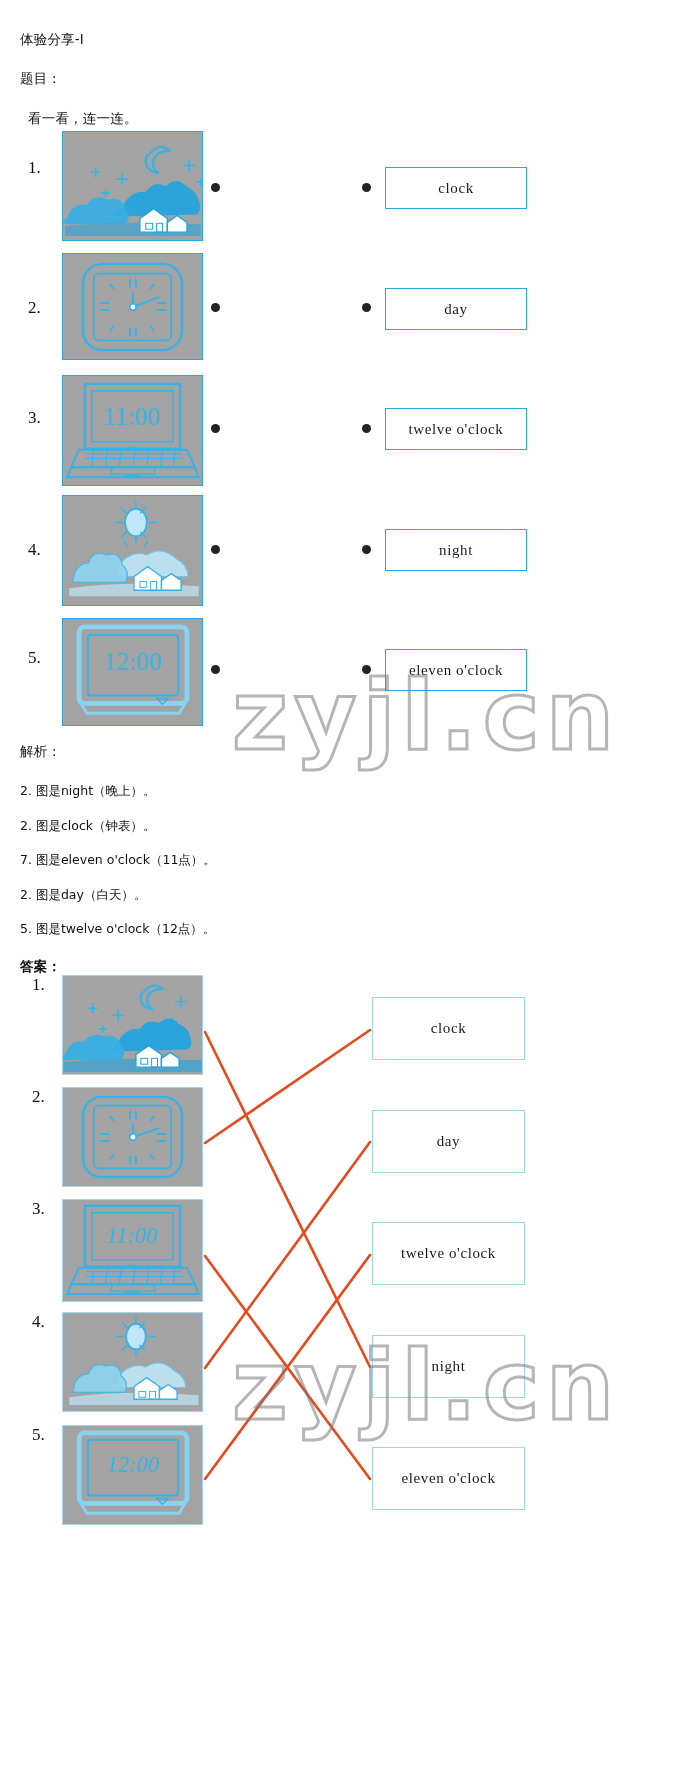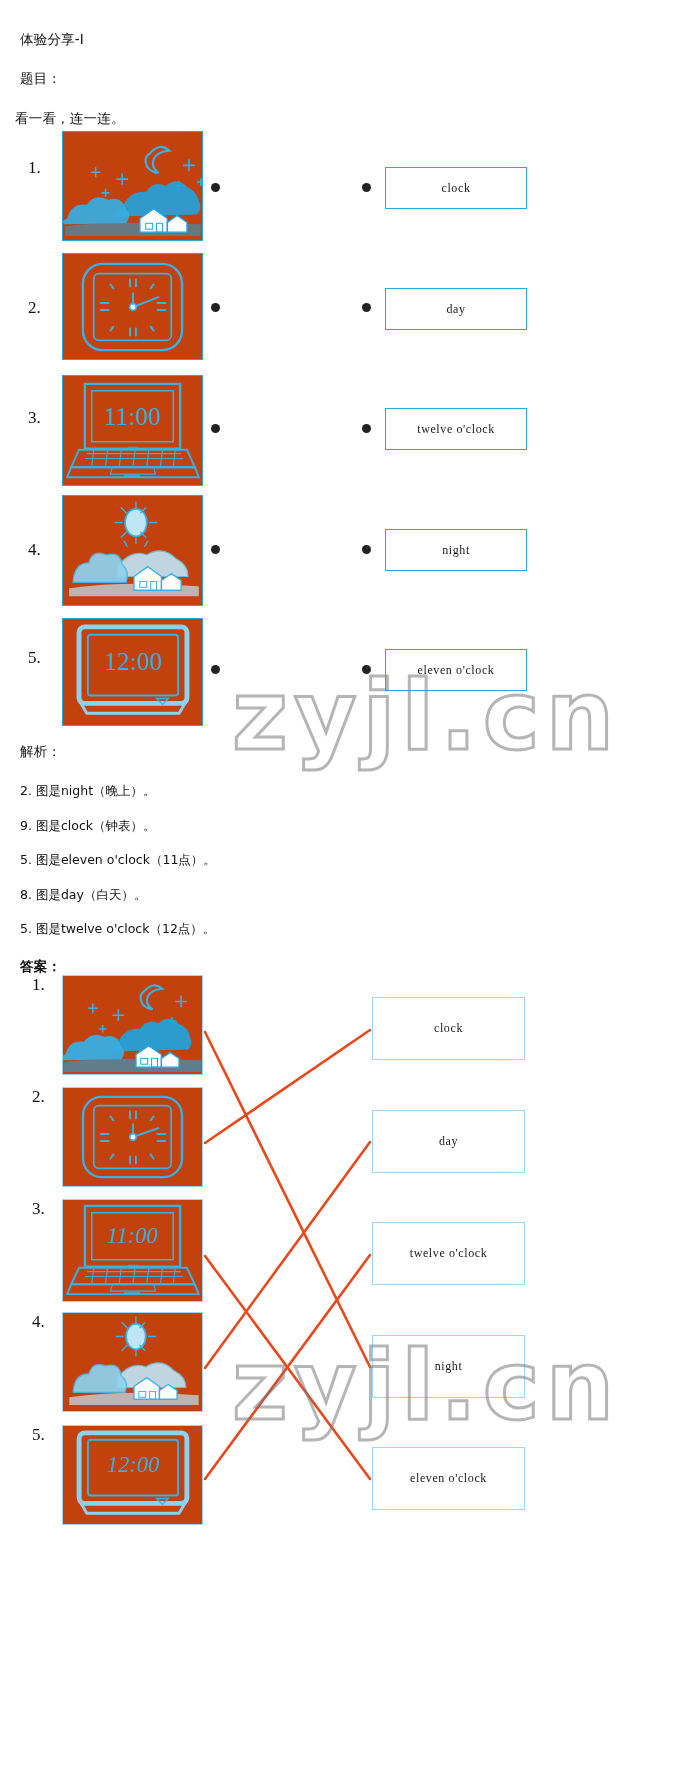--- a/index.html
+++ b/index.html
@@ -33,38 +33,38 @@
   }
   .num {
     position: absolute;
     font-family: "Liberation Serif", serif;
     font-size: 17px;
     color: #111;
   }
   .pic {
     position: absolute;
     border: 1px solid #29a8e0;
-    background: #c2410c;
+    background: #a3a3a3;
     overflow: hidden;
   }
   .dot {
     position: absolute;
     width: 9px; height: 9px;
     background: #222;
     border-radius: 50%;
   }
   .wordbox {
     position: absolute;
     border: 1px solid #29a8e0;
     background: #ffffff;
     display: flex;
     align-items: center;
     justify-content: center;
     font-family: "Liberation Serif", "DejaVu Serif", serif;
-    font-size: 12px;
+    font-size: 15px;
     color: #1a1a1a;
     letter-spacing: .6px;
   }
   .wordbox.ans { border-color: #9ed8f0; }
 
   
   .lines { position: absolute; left:0; top:0; pointer-events:none; }
 
   
   .wm {
@@ -89,21 +89,21 @@
   }
   .lcdtxt.it { font-style: italic; font-size: 23px; }
 </style>
 </head>
 <body>
 
 <div class="page">
 
   <div class="txt-cn" style="left:20px; top:31px;">体验分享-I</div>
   <div class="txt-cn" style="left:20px; top:70px;">题目：</div>
-  <div class="txt-cn" style="left:15px; top:110px;">看一看，连一连。</div>
+  <div class="txt-cn" style="left:28px; top:110px;">看一看，连一连。</div>
 
   <div class="num" style="left:28px; top:158px;">1.</div>
   <div class="num" style="left:28px; top:298px;">2.</div>
   <div class="num" style="left:28px; top:408px;">3.</div>
   <div class="num" style="left:28px; top:540px;">4.</div>
   <div class="num" style="left:28px; top:648px;">5.</div>
 
   <div class="pic" style="left:62px; top:131px; width:141px; height:110px;">
     <svg class="draw" viewBox="0 0 141 110">
       <path d="M88 22 q10 -12 20 -3 q-13 1 -16 9 q-3 8 5 14 q-12 -2 -13 -11 q-1 -6 4 -9z" fill="none" stroke="#34b3e8" stroke-width="2.2"></path>
@@ -211,23 +211,23 @@
   <div class="wordbox" style="left:385px; top:167px; width:142px; height:42px;">clock</div>
   <div class="wordbox" style="left:385px; top:288px; width:142px; height:42px;">day</div>
   <div class="wordbox" style="left:385px; top:408px; width:142px; height:42px;">twelve  o'clock</div>
   <div class="wordbox" style="left:385px; top:529px; width:142px; height:42px;">night</div>
   <div class="wordbox" style="left:385px; top:649px; width:142px; height:42px;">eleven  o'clock</div>
 
   <div class="wm wm1">zyjl.cn</div>
 
   <div class="txt-cn" style="left:20px; top:743px;">解析：</div>
   <div class="txt-exp" style="left:20px; top:783px;">2. 图是night（晚上）。</div>
-  <div class="txt-exp" style="left:20px; top:818px;">9. 图是clock（钟表）。</div>
-  <div class="txt-exp" style="left:20px; top:852px;">5. 图是eleven o'clock（11点）。</div>
-  <div class="txt-exp" style="left:20px; top:887px;">8. 图是day（白天）。</div>
+  <div class="txt-exp" style="left:20px; top:818px;">2. 图是clock（钟表）。</div>
+  <div class="txt-exp" style="left:20px; top:852px;">7. 图是eleven o'clock（11点）。</div>
+  <div class="txt-exp" style="left:20px; top:887px;">2. 图是day（白天）。</div>
   <div class="txt-exp" style="left:20px; top:921px;text-align:center;">5. 图是twelve o'clock（12点）。</div>
   <div class="txt-cn" style="left:20px; top:958px;font-weight:bold;">答案：</div>
 
   <div class="num" style="left:32px; top:975px;">1.</div>
   <div class="num" style="left:32px; top:1087px;">2.</div>
   <div class="num" style="left:32px; top:1199px;">3.</div>
   <div class="num" style="left:32px; top:1312px;">4.</div>
   <div class="num" style="left:32px; top:1425px;">5.</div>
 
   <div class="pic" style="left:62px; top:975px; width:141px; height:100px; border-color:#9ed8f0;">

